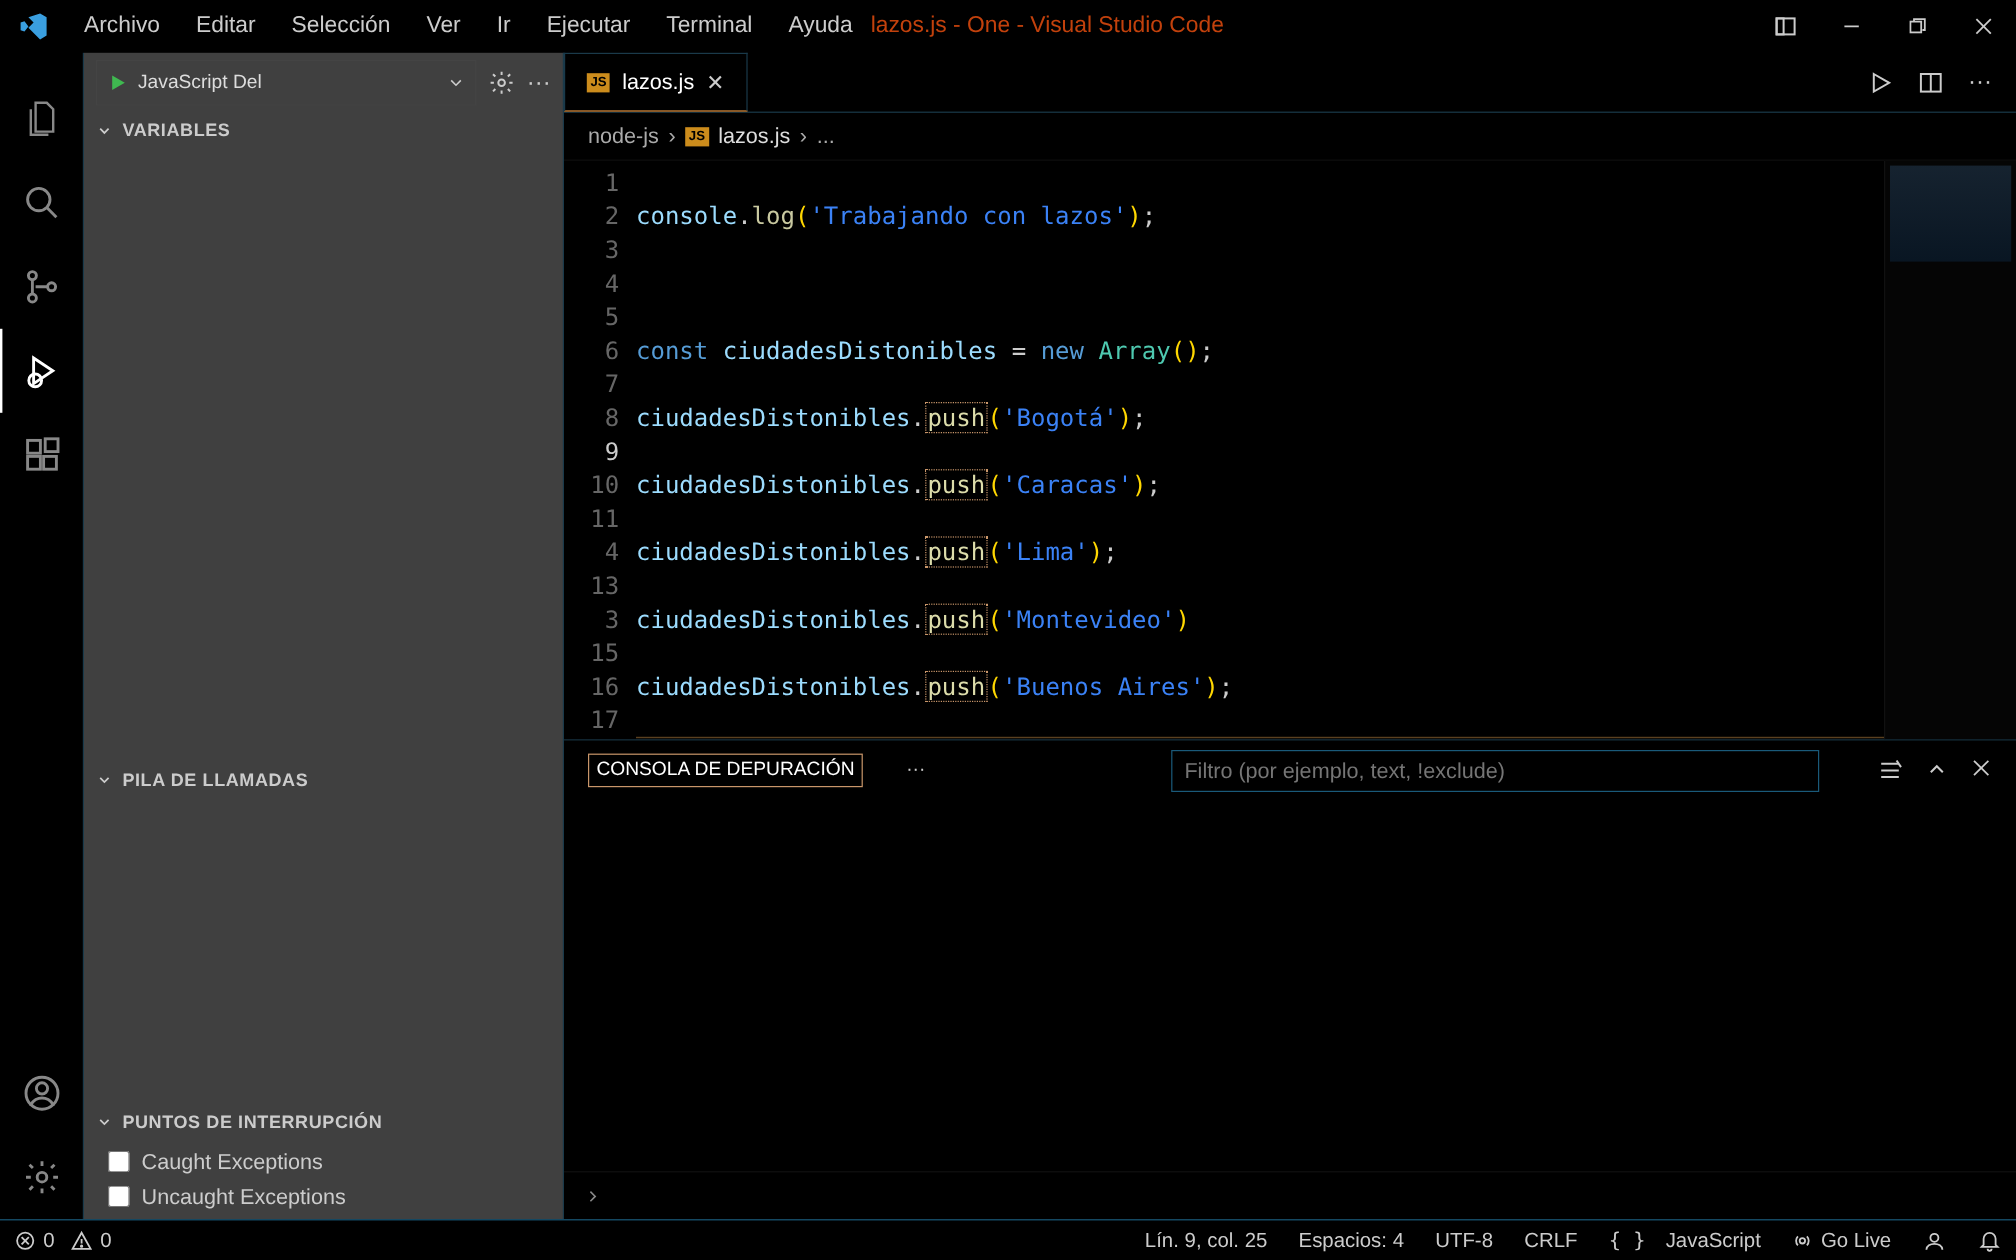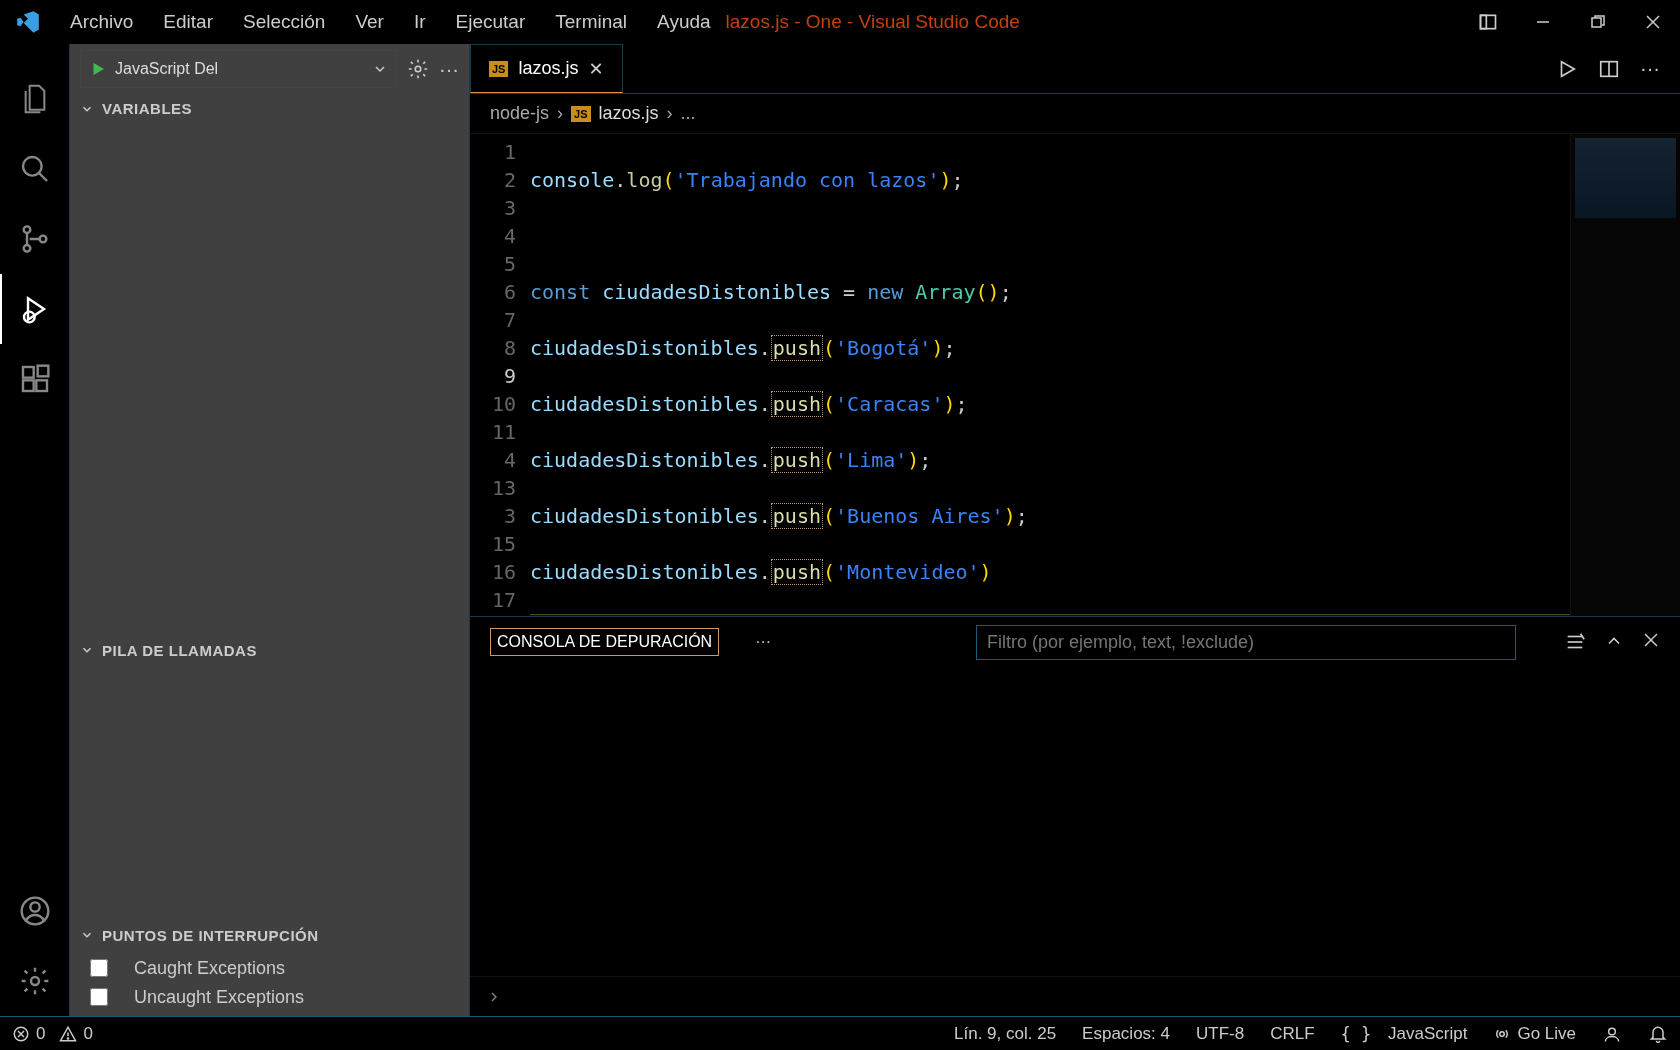--- a/index.html
+++ b/index.html
@@ -69,21 +69,21 @@
   align-items:center;
   gap:8px;
   padding:6px 10px;
   font-weight:bold;
   font-size:15px;
   letter-spacing:0.5px;
   cursor:pointer;
 }
 .section-body { flex:1; min-height:40px; }
 .breakpoints-list { padding:4px 20px; font-size:18px; }
-.bp-row { display:flex; align-items:center; gap:26px; padding:4px 0; }
+.bp-row { display:flex; align-items:center; gap:10px; padding:4px 0; }
 .bp-row input[type=checkbox] { width:18px; height:18px; background:#000; }
 .editor-area { flex:1; display:flex; flex-direction:column; min-width:0; }
 .tab-row {
   height:50px;
   background:#000;
   display:flex;
   align-items:stretch;
   border-bottom:1px solid #1a3a4a;
 }
 .tab {
@@ -415,22 +415,22 @@
           <div>16</div>
           <div>17</div>
       </div>
       <div class="code">
 <div><span class="tok-id">console</span><span class="tok-pn">.</span><span class="tok-fn">log</span><span class="tok-paren-y">(</span><span class="tok-str">'Trabajando con lazos'</span><span class="tok-paren-y">)</span><span class="tok-pn">;</span></div>
 <div> </div>
 <div><span class="tok-kw">const</span> <span class="tok-id">ciudadesDistonibles</span> <span class="tok-pn">=</span> <span class="tok-new">new</span> <span class="tok-type">Array</span><span class="tok-paren-y">()</span><span class="tok-pn">;</span></div>
 <div><span class="tok-id">ciudadesDistonibles</span><span class="tok-pn">.</span><span class="tok-method">push</span><span class="tok-paren-y">(</span><span class="tok-str">'Bogotá'</span><span class="tok-paren-y">)</span><span class="tok-pn">;</span></div>
 <div><span class="tok-id">ciudadesDistonibles</span><span class="tok-pn">.</span><span class="tok-method">push</span><span class="tok-paren-y">(</span><span class="tok-str">'Caracas'</span><span class="tok-paren-y">)</span><span class="tok-pn">;</span></div>
 <div><span class="tok-id">ciudadesDistonibles</span><span class="tok-pn">.</span><span class="tok-method">push</span><span class="tok-paren-y">(</span><span class="tok-str">'Lima'</span><span class="tok-paren-y">)</span><span class="tok-pn">;</span></div>
+<div><span class="tok-id">ciudadesDistonibles</span><span class="tok-pn">.</span><span class="tok-method">push</span><span class="tok-paren-y">(</span><span class="tok-str">'Montevideo'</span><span class="tok-paren-y">)</span></div>
 <div><span class="tok-id">ciudadesDistonibles</span><span class="tok-pn">.</span><span class="tok-method">push</span><span class="tok-paren-y">(</span><span class="tok-str">'Buenos Aires'</span><span class="tok-paren-y">)</span><span class="tok-pn">;</span></div>
-<div><span class="tok-id">ciudadesDistonibles</span><span class="tok-pn">.</span><span class="tok-method">push</span><span class="tok-paren-y">(</span><span class="tok-str">'Montevideo'</span><span class="tok-paren-y">)</span></div>
 <div class="cur-line"> </div>
 
 
 
 
 
 
 
 
       </div>

